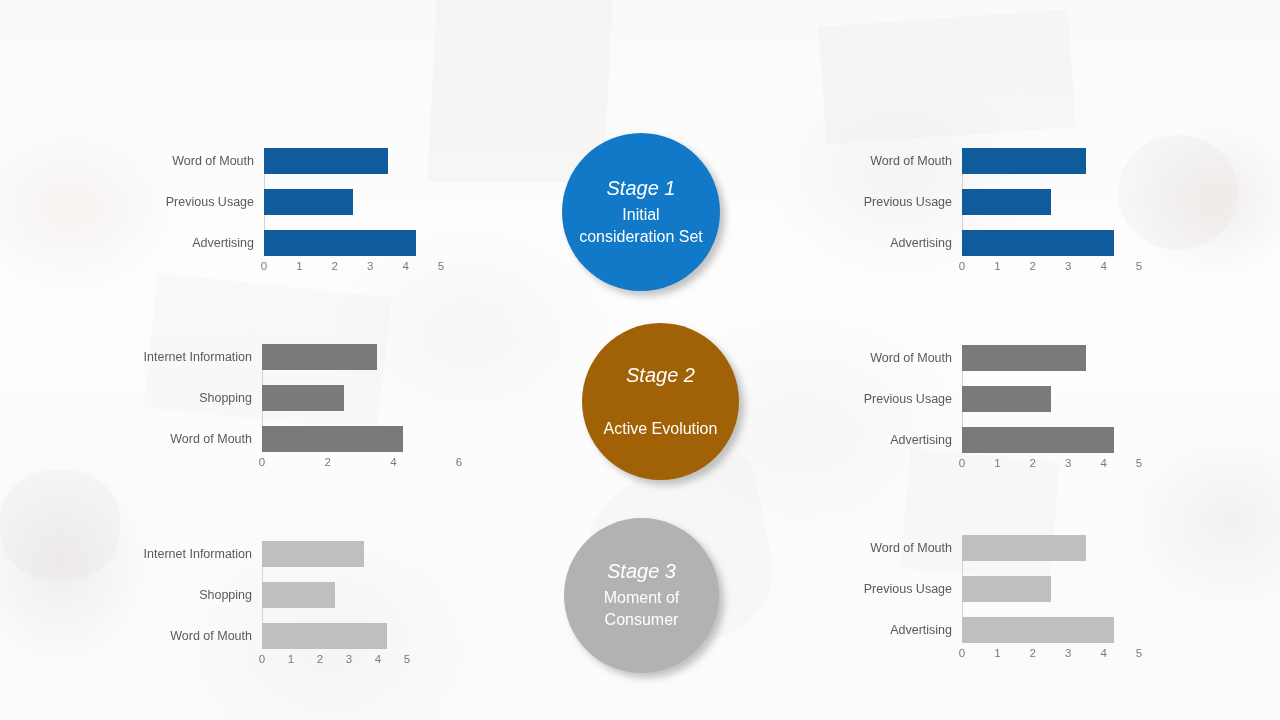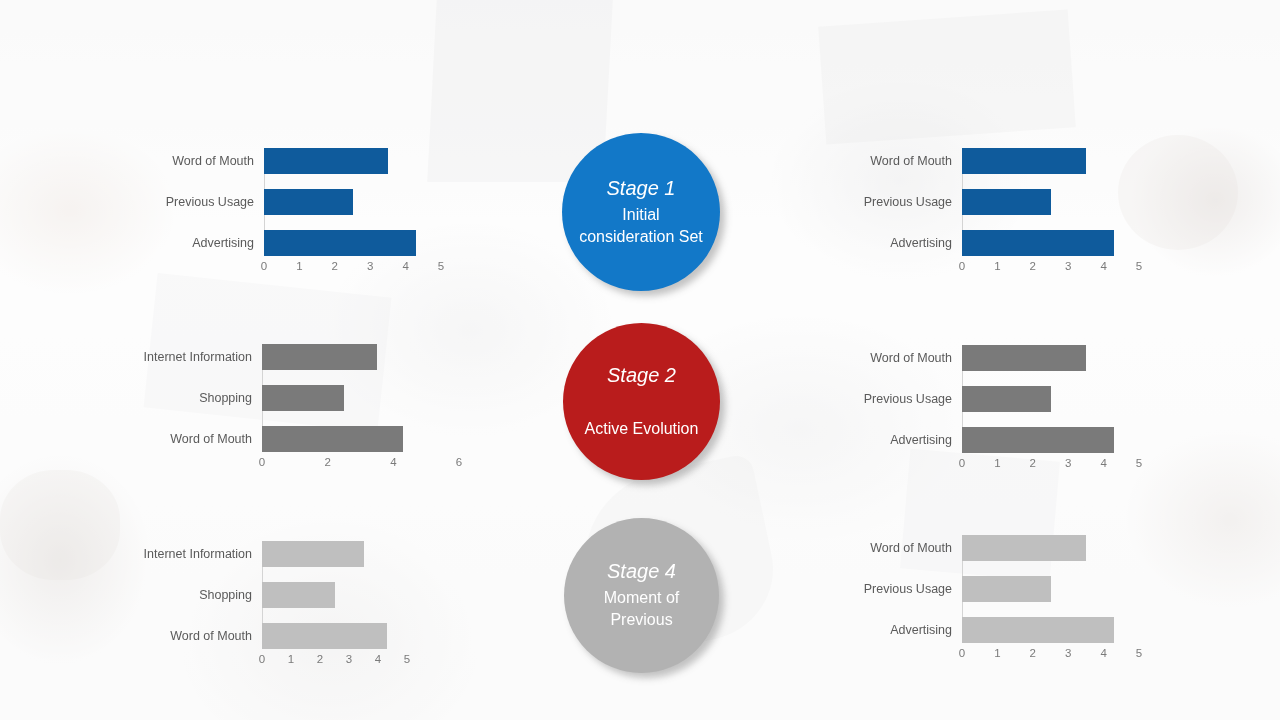--- a/index.html
+++ b/index.html
@@ -354,23 +354,23 @@
           <div class="tick" style="left: 100%;">5</div>
         </div>
       </div>
     </div>
 
   <div id="stages-root">
       <div class="stage" style="left: 562px; top: 133px; width: 158px; height: 158px; background: rgb(18, 120, 200);">
         <div class="stage-title">Stage 1</div>
         <div class="stage-sub">Initial consideration Set</div>
       </div>
-      <div class="stage" style="left: 563px; top: 323px; width: 157px; height: 157px; background: #b91c1c; gap: 27px;">
+      <div class="stage" style="left: 582px; top: 323px; width: 157px; height: 157px; background: #a16207; gap: 27px;">
         <div class="stage-title">Stage 2</div>
         <div class="stage-sub">Active Evolution</div>
       </div>
       <div class="stage" style="left: 564px; top: 518px; width: 155px; height: 155px; background: rgb(178, 178, 178);">
-        <div class="stage-title">Stage 4</div>
-        <div class="stage-sub">Moment of Previous</div>
+        <div class="stage-title">Stage 3</div>
+        <div class="stage-sub">Moment of Consumer</div>
       </div>
     </div>
 
 </div>
 
 </body></html>

